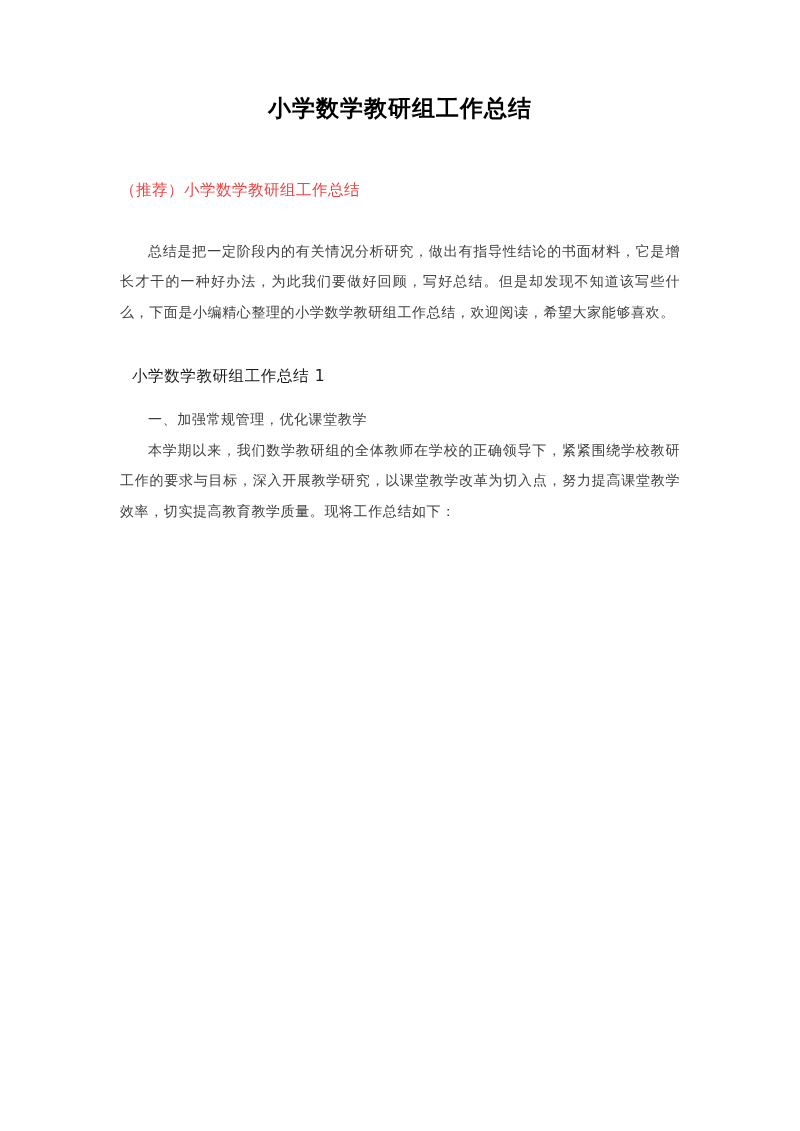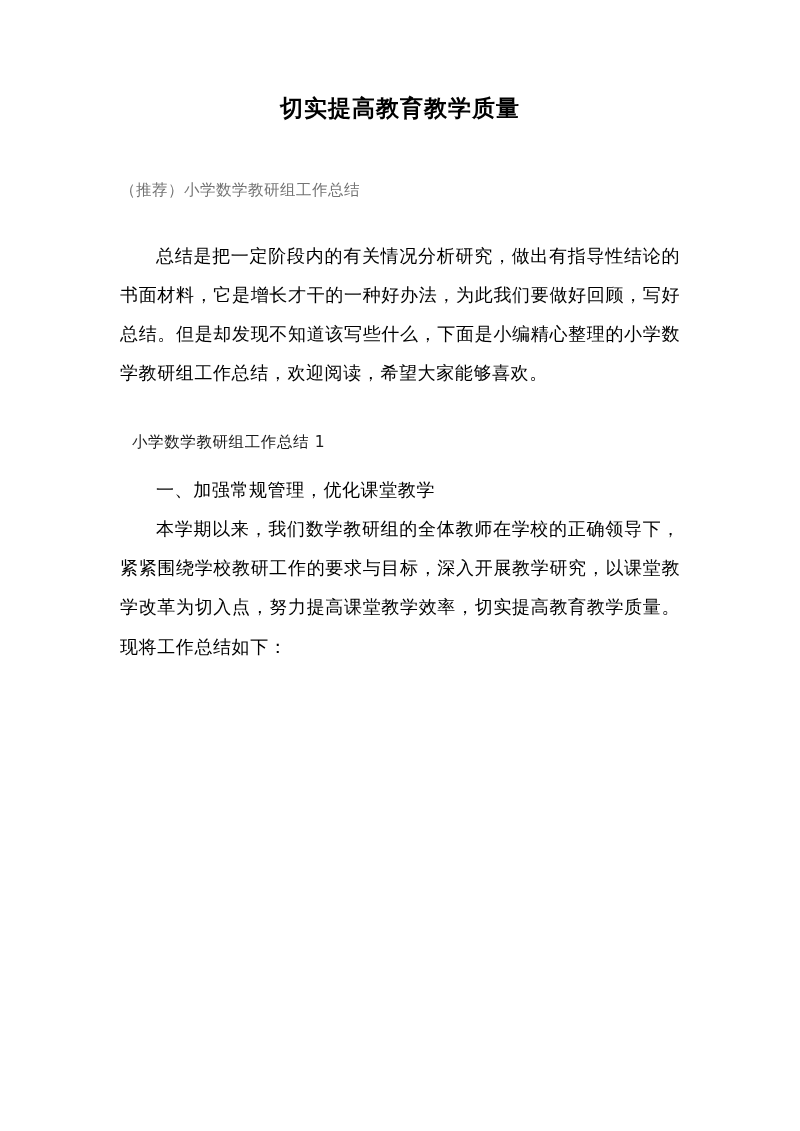--- a/index.html
+++ b/index.html
@@ -31,30 +31,30 @@
     letter-spacing: 1px;
     line-height: 1.4;
     font-family: "DejaVu Sans", "Liberation Sans", sans-serif;
   }
   .subtitle {
     margin: 0;
     padding-top: 52px;
     font-size: 15.5px;
     line-height: 1.9;
     letter-spacing: 0.5px;
-    color: #737373;
+    color: #ef4444;
   }
   .para {
     margin: 0;
-    font-size: 18px;
+    font-size: 14px;
     line-height: 2.18;
     letter-spacing: 0.6px;
     text-align: justify;
     text-justify: inter-ideograph;
-    color: #000000;
+    color: #404040;
   }
   .indent {
     text-indent: 2em;
   }
   .gap-lg {
     height: 30px;
   }
   .gap-md {
     height: 22px;
   }
@@ -64,21 +64,21 @@
     line-height: 2.0;
     letter-spacing: 0.6px;
     color: #1a1a1a;
   }
 </style>
 </head>
 <body>
 
 <div class="page">
 
-  <h1 class="doc-title">切实提高教育教学质量</h1>
+  <h1 class="doc-title">小学数学教研组工作总结</h1>
 
   <p class="subtitle">（推荐）小学数学教研组工作总结</p>
 
   <div class="gap-lg"></div>
 
   <p class="para indent">总结是把一定阶段内的有关情况分析研究，做出有指导性结论的书面材料，它是增长才干的一种好办法，为此我们要做好回顾，写好总结。但是却发现不知道该写些什么，下面是小编精心整理的小学数学教研组工作总结，欢迎阅读，希望大家能够喜欢。</p>
 
   <div class="gap-md"></div>
 
   <p class="section-label">小学数学教研组工作总结 1</p>

